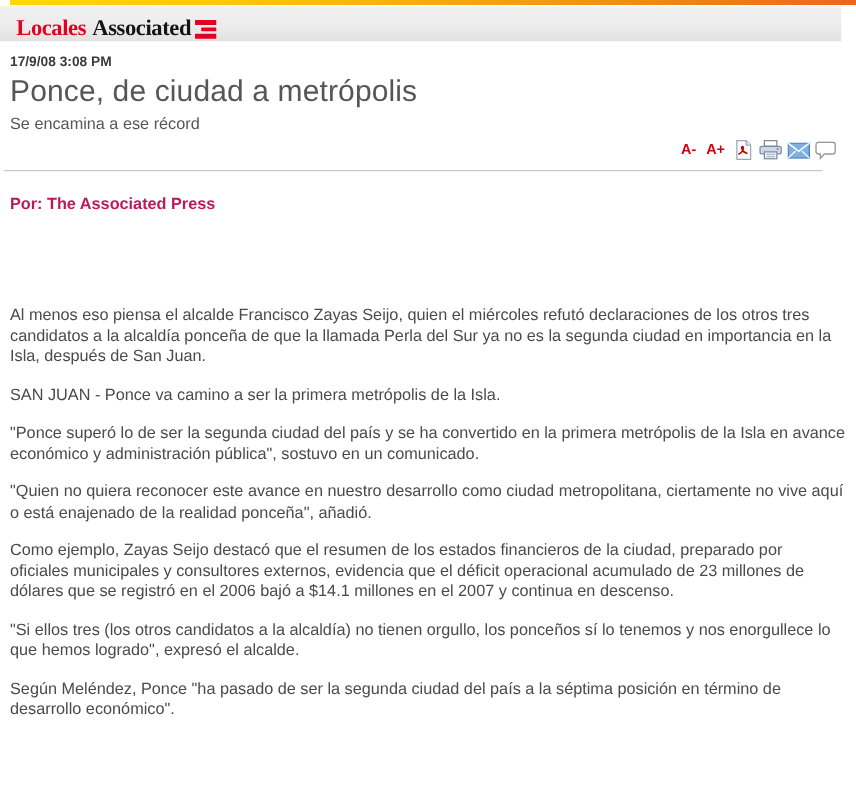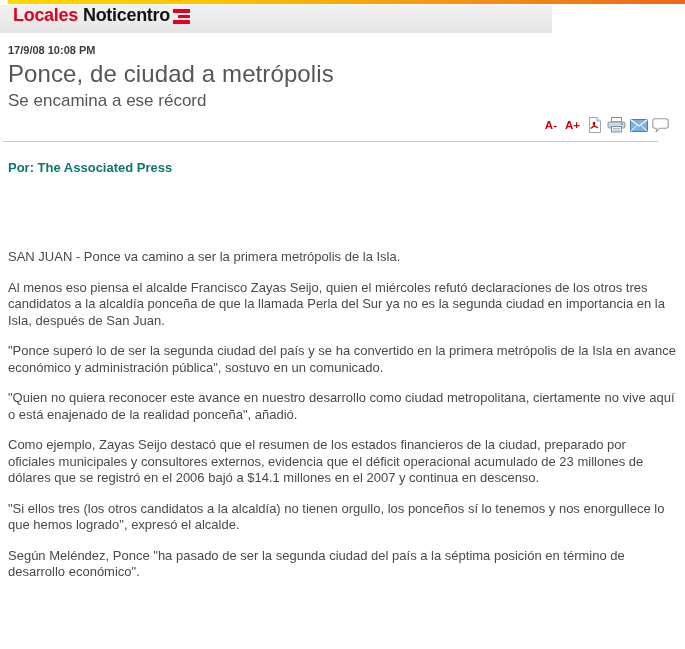--- a/index.html
+++ b/index.html
@@ -6,73 +6,73 @@
   body{
     width:685px;height:649px;overflow:hidden;background:#ffffff;
     font-family:"Liberation Sans", sans-serif;
     -webkit-font-smoothing:antialiased;
   }
   .topbar{
     height:4px;margin-left:8px;
     background:linear-gradient(90deg,#ffd800 0%,#fdc303 30%,#f59d10 60%,#ec671b 100%);
   }
   .masthead{
-    margin-top:1px;height:28px;width:552px;box-sizing:border-box;
+    margin-top:1px;height:28px;width:673px;box-sizing:border-box;
     background:linear-gradient(#f1f1f1 0%,#ececec 55%,#e2e2e2 100%);
-    display:flex;align-items:flex-start;padding-left:13px;
+    display:flex;align-items:flex-end;padding-left:13px;font-family:Liberation Serif, serif;
   }
   .logo{display:inline-flex;align-items:center;cursor:pointer;text-decoration:none;}
   .logo .section{color:#e4001f;font-weight:bold;font-size:18px;letter-spacing:-0.3px;}
   .logo .brand{color:#141414;font-weight:bold;font-size:18px;margin-left:5px;letter-spacing:-0.3px;}
   .logo-bars{display:inline-flex;flex-direction:column;align-items:flex-end;margin-left:3px;margin-top:2px;}
   .logo-bars .bar{background:#e4001f;height:3.5px;border-radius:0.5px;}
   .logo-bars .bar+ .bar{margin-top:2px;}
   .bar-w1{width:17px;}
   .bar-w2{width:12px;}
 
   .meta{margin:11px 0 0 8px;}
   .date{font-size:11px;font-weight:bold;color:#3c3c3c;}
   .title{font-size:24px;font-weight:400;color:#565656;margin-top:4px;letter-spacing:0.1px;}
-  .subtitle{font-size:17px;color:#565656;margin-top:3px;}
+  .subtitle{font-size:13px;color:#565656;margin-top:3px;}
 
   .toolbar{
     display:flex;justify-content:flex-end;align-items:center;
     gap:4px;margin:4px 16px 0 0;height:20px;
   }
   .font-btn{color:#cc0011;font-weight:bold;font-size:11.5px;cursor:pointer;padding:0 2px;}
   .tool-icon{display:inline-flex;align-items:center;cursor:pointer;}
 
   .divider{border:none;border-top:1px solid #c9c9c9;margin:6px 0 0 3px;width:655px;}
 
-  .byline{margin:18px 0 0 8px;font-size:13px;font-weight:bold;color:#0f766e;}
+  .byline{margin:18px 0 0 8px;font-size:13px;font-weight:bold;color:#be185d;}
 
   .article{margin:74px 8px 0 8px;width:668px;}
   .article p{
     margin:0 0 14px 0;font-size:13px;line-height:16.5px;color:#4a4a4a;
   }
 </style>
 </head>
 <body>
 
 <div class="topbar"></div>
 
 <div class="masthead">
   <span class="logo">
     <span class="section">Locales</span>
-    <span class="brand">Noticentro</span>
+    <span class="brand">Associated</span>
     <span class="logo-bars">
       <span class="bar bar-w1"></span>
       <span class="bar bar-w2"></span>
       <span class="bar bar-w1"></span>
     </span>
   </span>
 </div>
 
 <div class="meta">
-  <div class="date">17/9/08 10:08 PM</div>
+  <div class="date">17/9/08 3:08 PM</div>
   <div class="title">Ponce, de ciudad a metrópolis</div>
   <div class="subtitle">Se encamina a ese récord</div>
 </div>
 
 <div class="toolbar">
   <span class="font-btn">A-</span>
   <span class="font-btn">A+</span>
 
   <span class="tool-icon">
     <svg width="17" height="18" viewBox="0 0 17 18">
@@ -106,20 +106,20 @@
       <path d="M3 0.8 h11 a2.2 2.2 0 0 1 2.2 2.2 v5 a2.2 2.2 0 0 1 -2.2 2.2 h-6.5 l-3.2 3.4 v-3.4 h-1.3 a2.2 2.2 0 0 1 -2.2 -2.2 v-5 a2.2 2.2 0 0 1 2.2 -2.2 z" fill="#ffffff" stroke="#9a9a9a" stroke-width="1.1"></path>
     </svg>
   </span>
 </div>
 
 <hr class="divider">
 
 <div class="byline">Por: The Associated Press</div>
 
 <div class="article">
+  <p>Al menos eso piensa el alcalde Francisco Zayas Seijo, quien el miércoles refutó declaraciones de los otros tres candidatos a la alcaldía ponceña de que la llamada Perla del Sur ya no es la segunda ciudad en importancia en la Isla, después de San Juan.</p>
   <p>SAN JUAN - Ponce va camino a ser la primera metrópolis de la Isla.</p>
-  <p>Al menos eso piensa el alcalde Francisco Zayas Seijo, quien el miércoles refutó declaraciones de los otros tres candidatos a la alcaldía ponceña de que la llamada Perla del Sur ya no es la segunda ciudad en importancia en la Isla, después de San Juan.</p>
   <p>"Ponce superó lo de ser la segunda ciudad del país y se ha convertido en la primera metrópolis de la Isla en avance económico y administración pública", sostuvo en un comunicado.</p>
   <p>"Quien no quiera reconocer este avance en nuestro desarrollo como ciudad metropolitana, ciertamente no vive aquí o está enajenado de la realidad ponceña", añadió.</p>
   <p>Como ejemplo, Zayas Seijo destacó que el resumen de los estados financieros de la ciudad, preparado por oficiales municipales y consultores externos, evidencia que el déficit operacional acumulado de 23 millones de dólares que se registró en el 2006 bajó a $14.1 millones en el 2007 y continua en descenso.</p>
   <p>"Si ellos tres (los otros candidatos a la alcaldía) no tienen orgullo, los ponceños sí lo tenemos y nos enorgullece lo que hemos logrado", expresó el alcalde.</p>
   <p>Según Meléndez, Ponce "ha pasado de ser la segunda ciudad del país a la séptima posición en término de desarrollo económico".</p>
 </div>
 
 </body></html>

